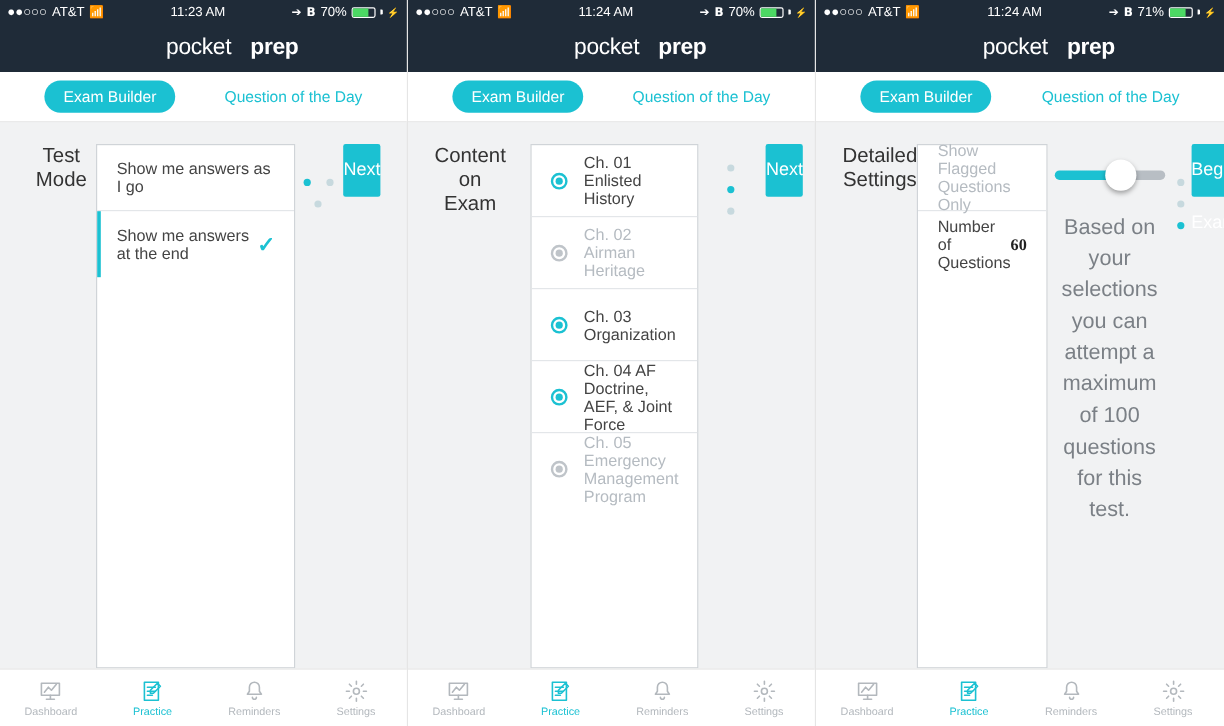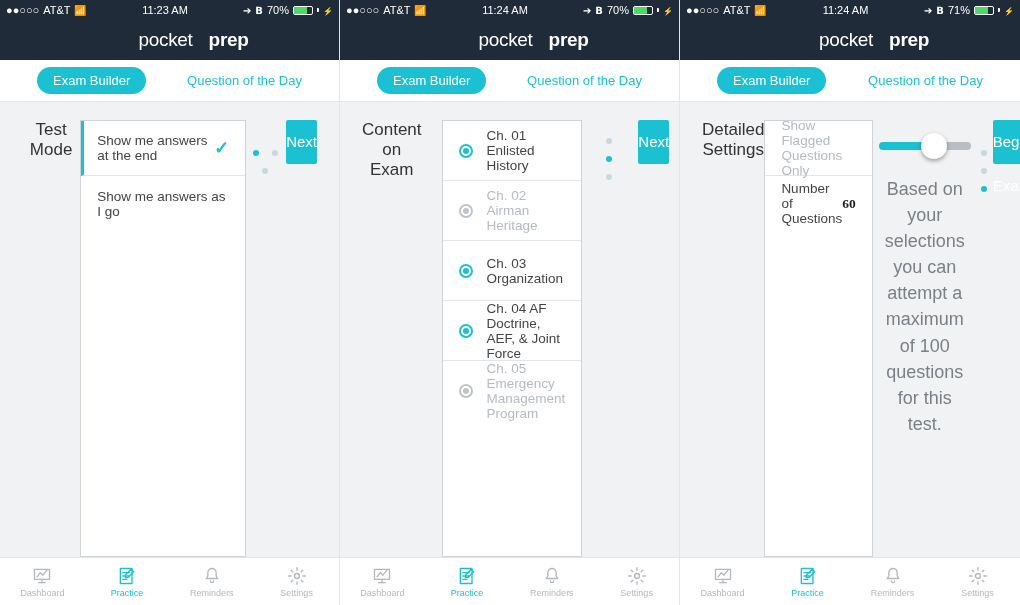--- a/index.html
+++ b/index.html
@@ -100,26 +100,26 @@
     <div class="header">
       <div class="logo"><span class="thin">pocket</span><span class="bold">prep</span></div>
     </div>
     <div class="subnav">
       <div class="pill">Exam Builder</div>
       <div class="qotd">Question of the Day</div>
     </div>
     <div class="content">
       <div class="section-title">Test Mode</div>
       <div class="card-list">
+        <div class="row">
+          <span>Show me answers as I go</span>
+        </div>
         <div class="row selected-left">
           <span>Show me answers at the end</span>
           <span class="check">✓</span>
-        </div>
-        <div class="row">
-          <span>Show me answers as I go</span>
         </div>
       </div>
       <div class="grow"></div>
       <div class="dots">
         <span class="dot active"></span>
         <span class="dot"></span>
         <span class="dot"></span>
       </div>
       <div class="primary-btn">Next</div>
     </div>

